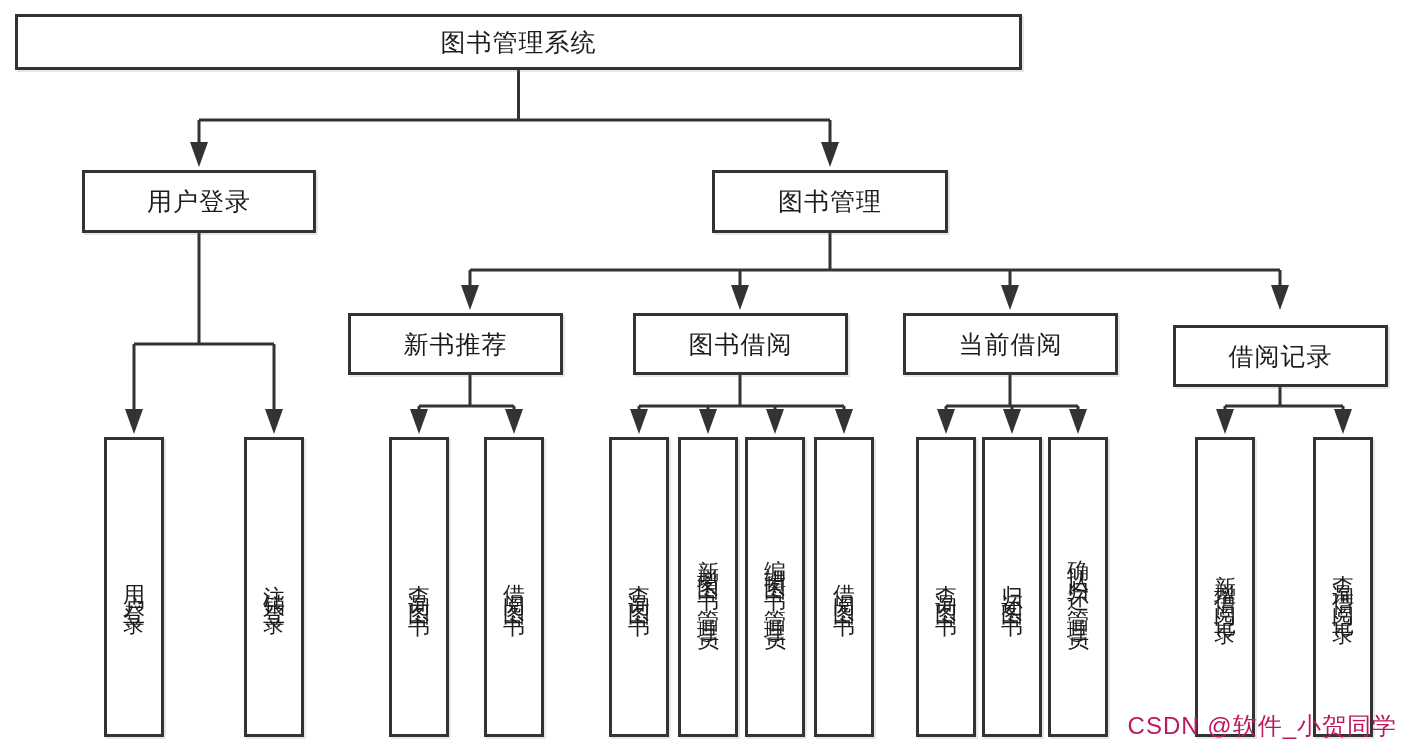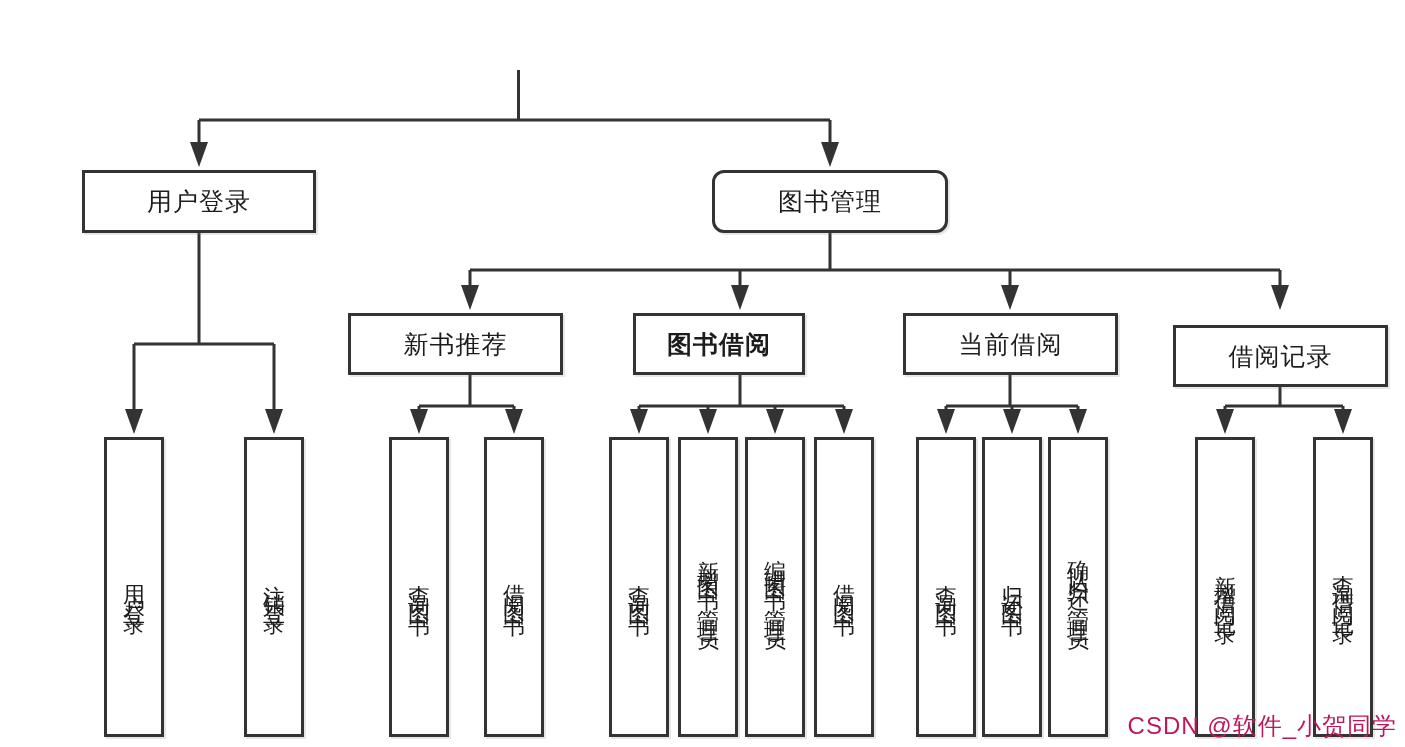--- a/index.html
+++ b/index.html
@@ -41,24 +41,24 @@
     writing-mode: vertical-rl;
     text-orientation: mixed;
     letter-spacing: 10px;
     line-height: 1;
     text-align: center;
   }
   
   .n-root  { left: 15px;   top: 14px;  width: 1007px; height: 56px; }
   
   .n-login { left: 82px;   top: 170px; width: 234px;  height: 63px; }
-  .n-mgmt  { left: 712px;  top: 170px; width: 236px;  height: 63px; border-radius: 12px; }
+  .n-mgmt  { left: 712px;  top: 170px; width: 236px;  height: 63px; }
   
   .n-newbook { left: 348px;  top: 313px; width: 215px; height: 62px; }
-  .n-borrow  { left: 633px;  top: 313px; width: 172px; height: 62px; font-weight: bold; }
+  .n-borrow  { left: 633px;  top: 313px; width: 215px; height: 62px; }
   .n-current { left: 903px;  top: 313px; width: 215px; height: 62px; }
   .n-records { left: 1173px; top: 313px; width: 215px; height: 62px; margin-top: 12px; }
   
   .lf { top: 437px; height: 300px; width: 60px; }
   .lf1  { left: 104px; }
   .lf2  { left: 244px; }
   .lf3  { left: 389px; }
   .lf4  { left: 484px; }
   .lf5  { left: 609px; }
   .lf6  { left: 678px; }
@@ -141,20 +141,23 @@
 
     <g stroke="#333333" stroke-width="3" fill="none">
       <path d="M1280 375 V407.5 M1225 406 H1343 M1225 406 V412 M1343 406 V412"></path>
     </g>
     <g fill="#333333" stroke="none">
       <polygon points="1216,409 1234,409 1225,434"></polygon>
       <polygon points="1334,409 1352,409 1343,434"></polygon>
     </g>
   </svg>
 
+  <div class="box n-root">
+    <span>图书管理系统</span>
+  </div>
 
   <div class="box n-login">
     <span>用户登录</span>
   </div>
   <div class="box n-mgmt">
     <span>图书管理</span>
   </div>
 
   <div class="box n-newbook">
     <span>新书推荐</span>

